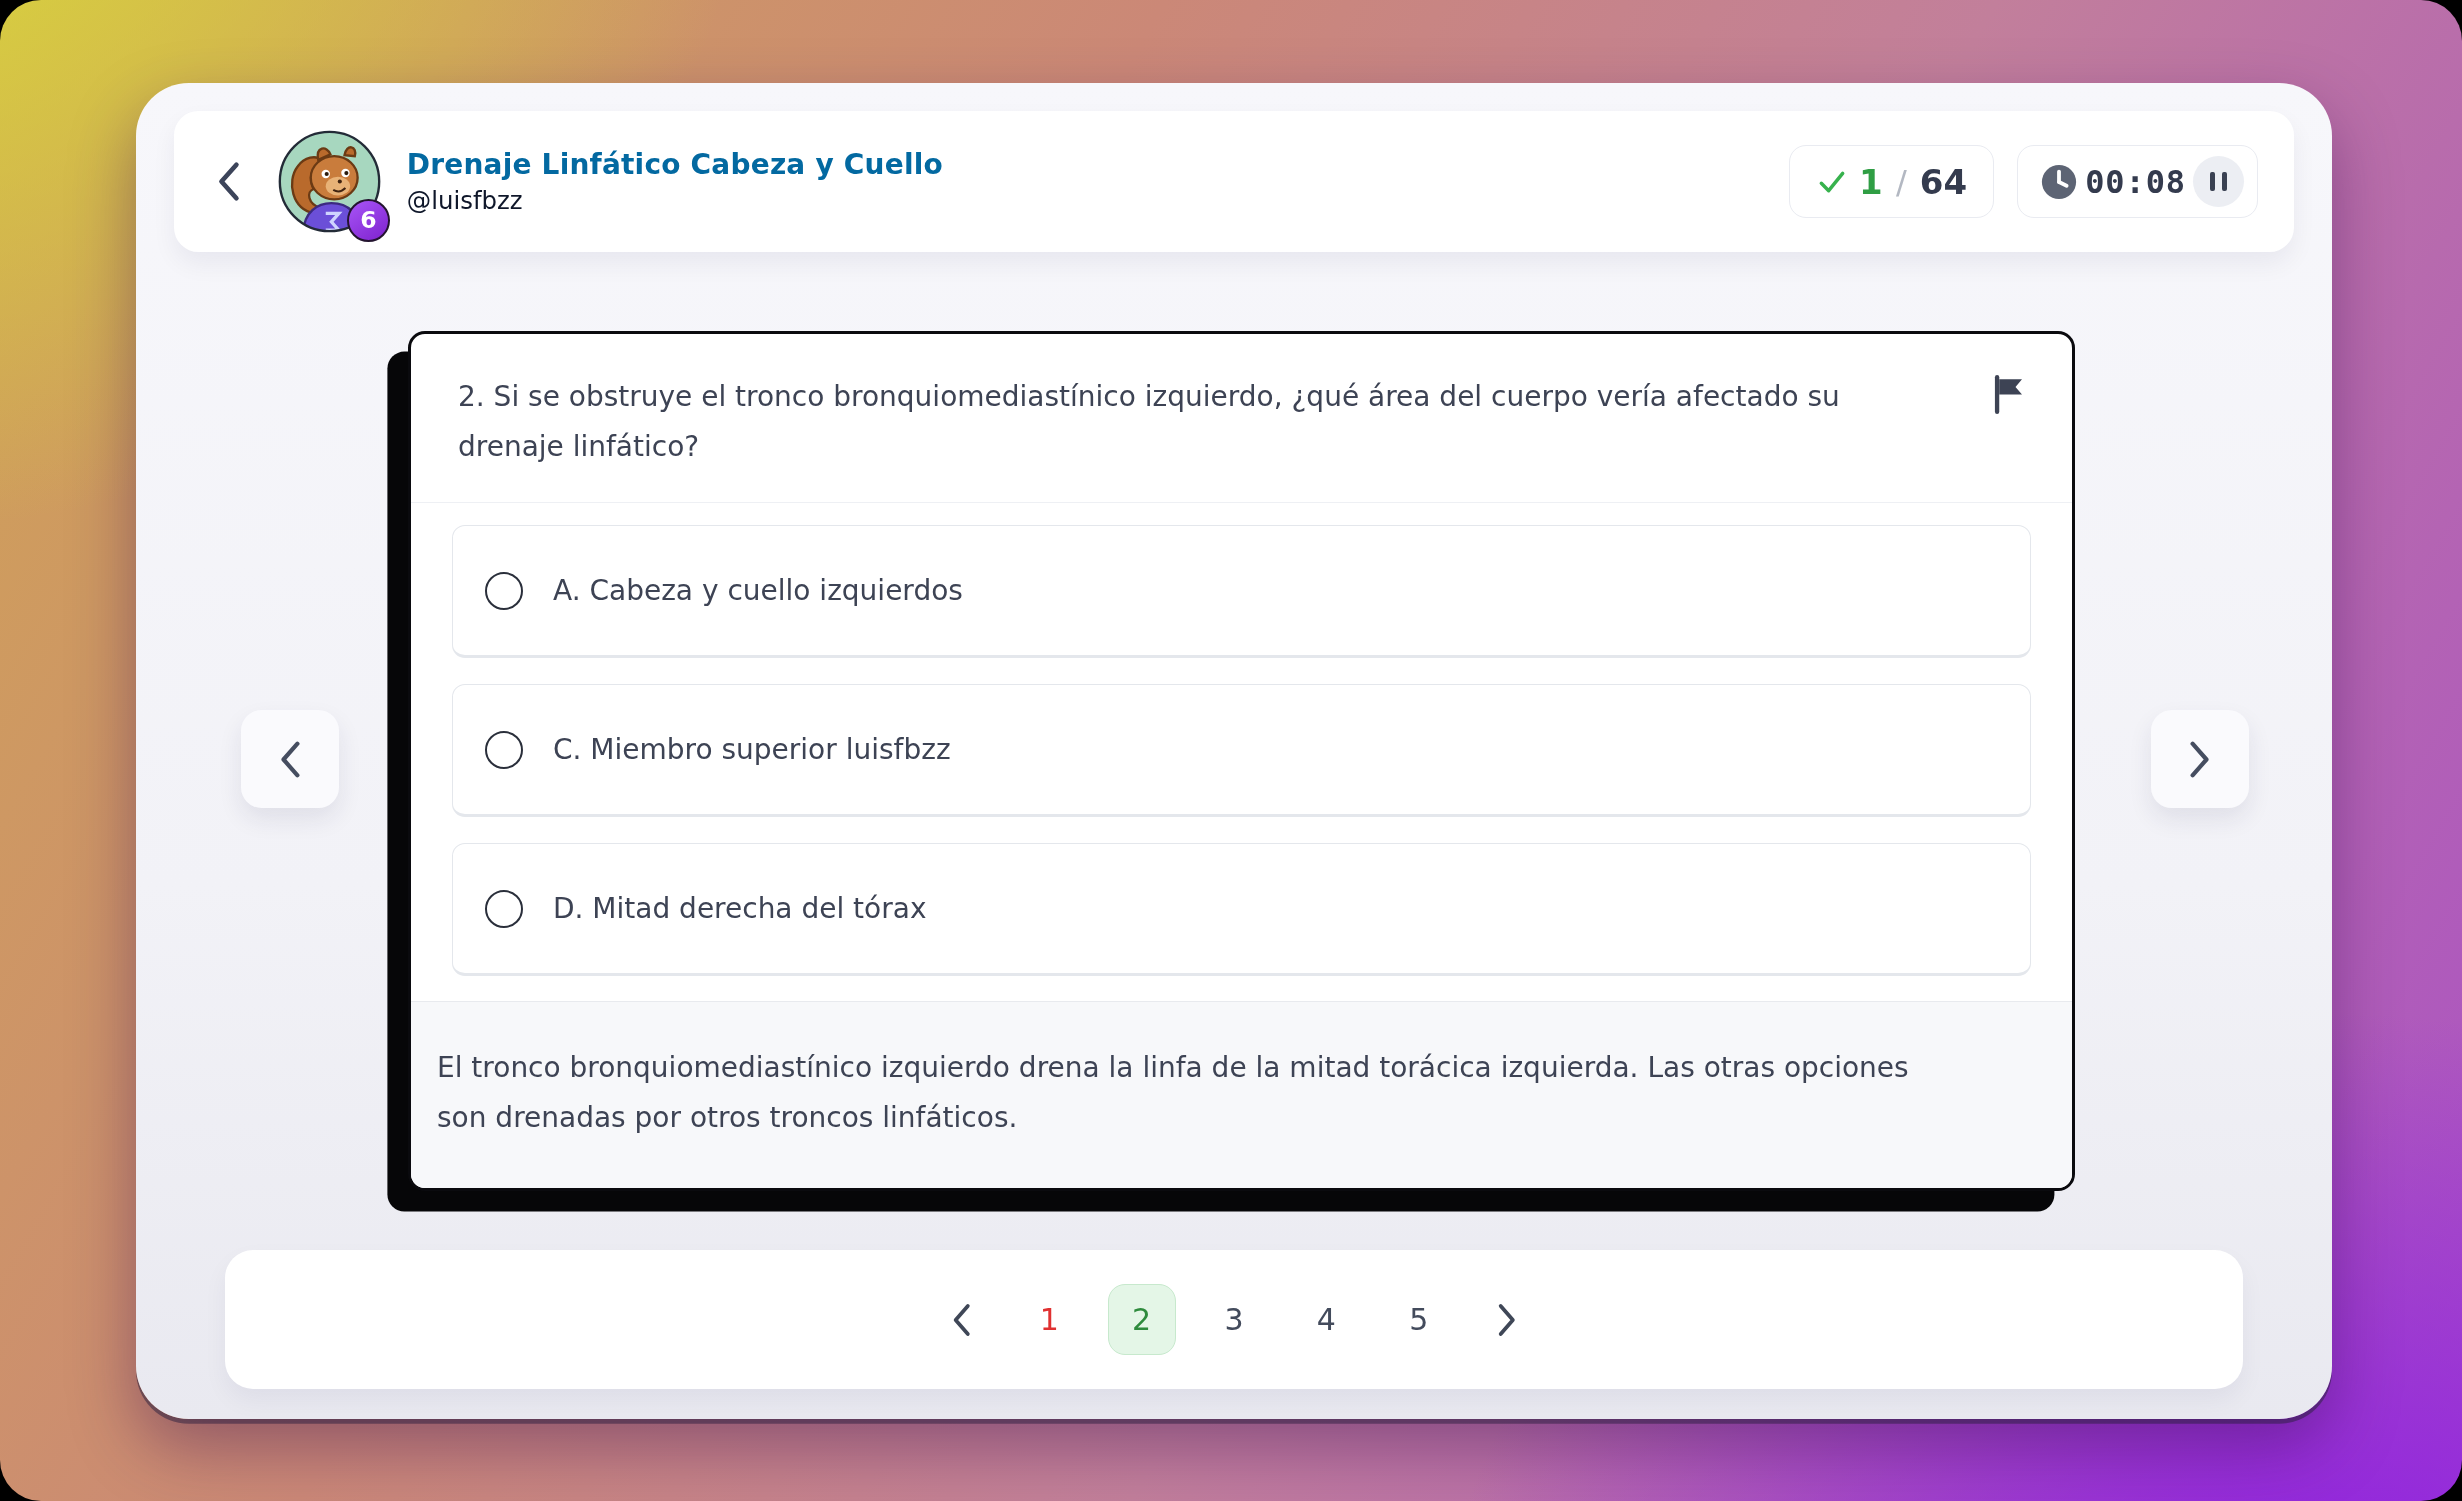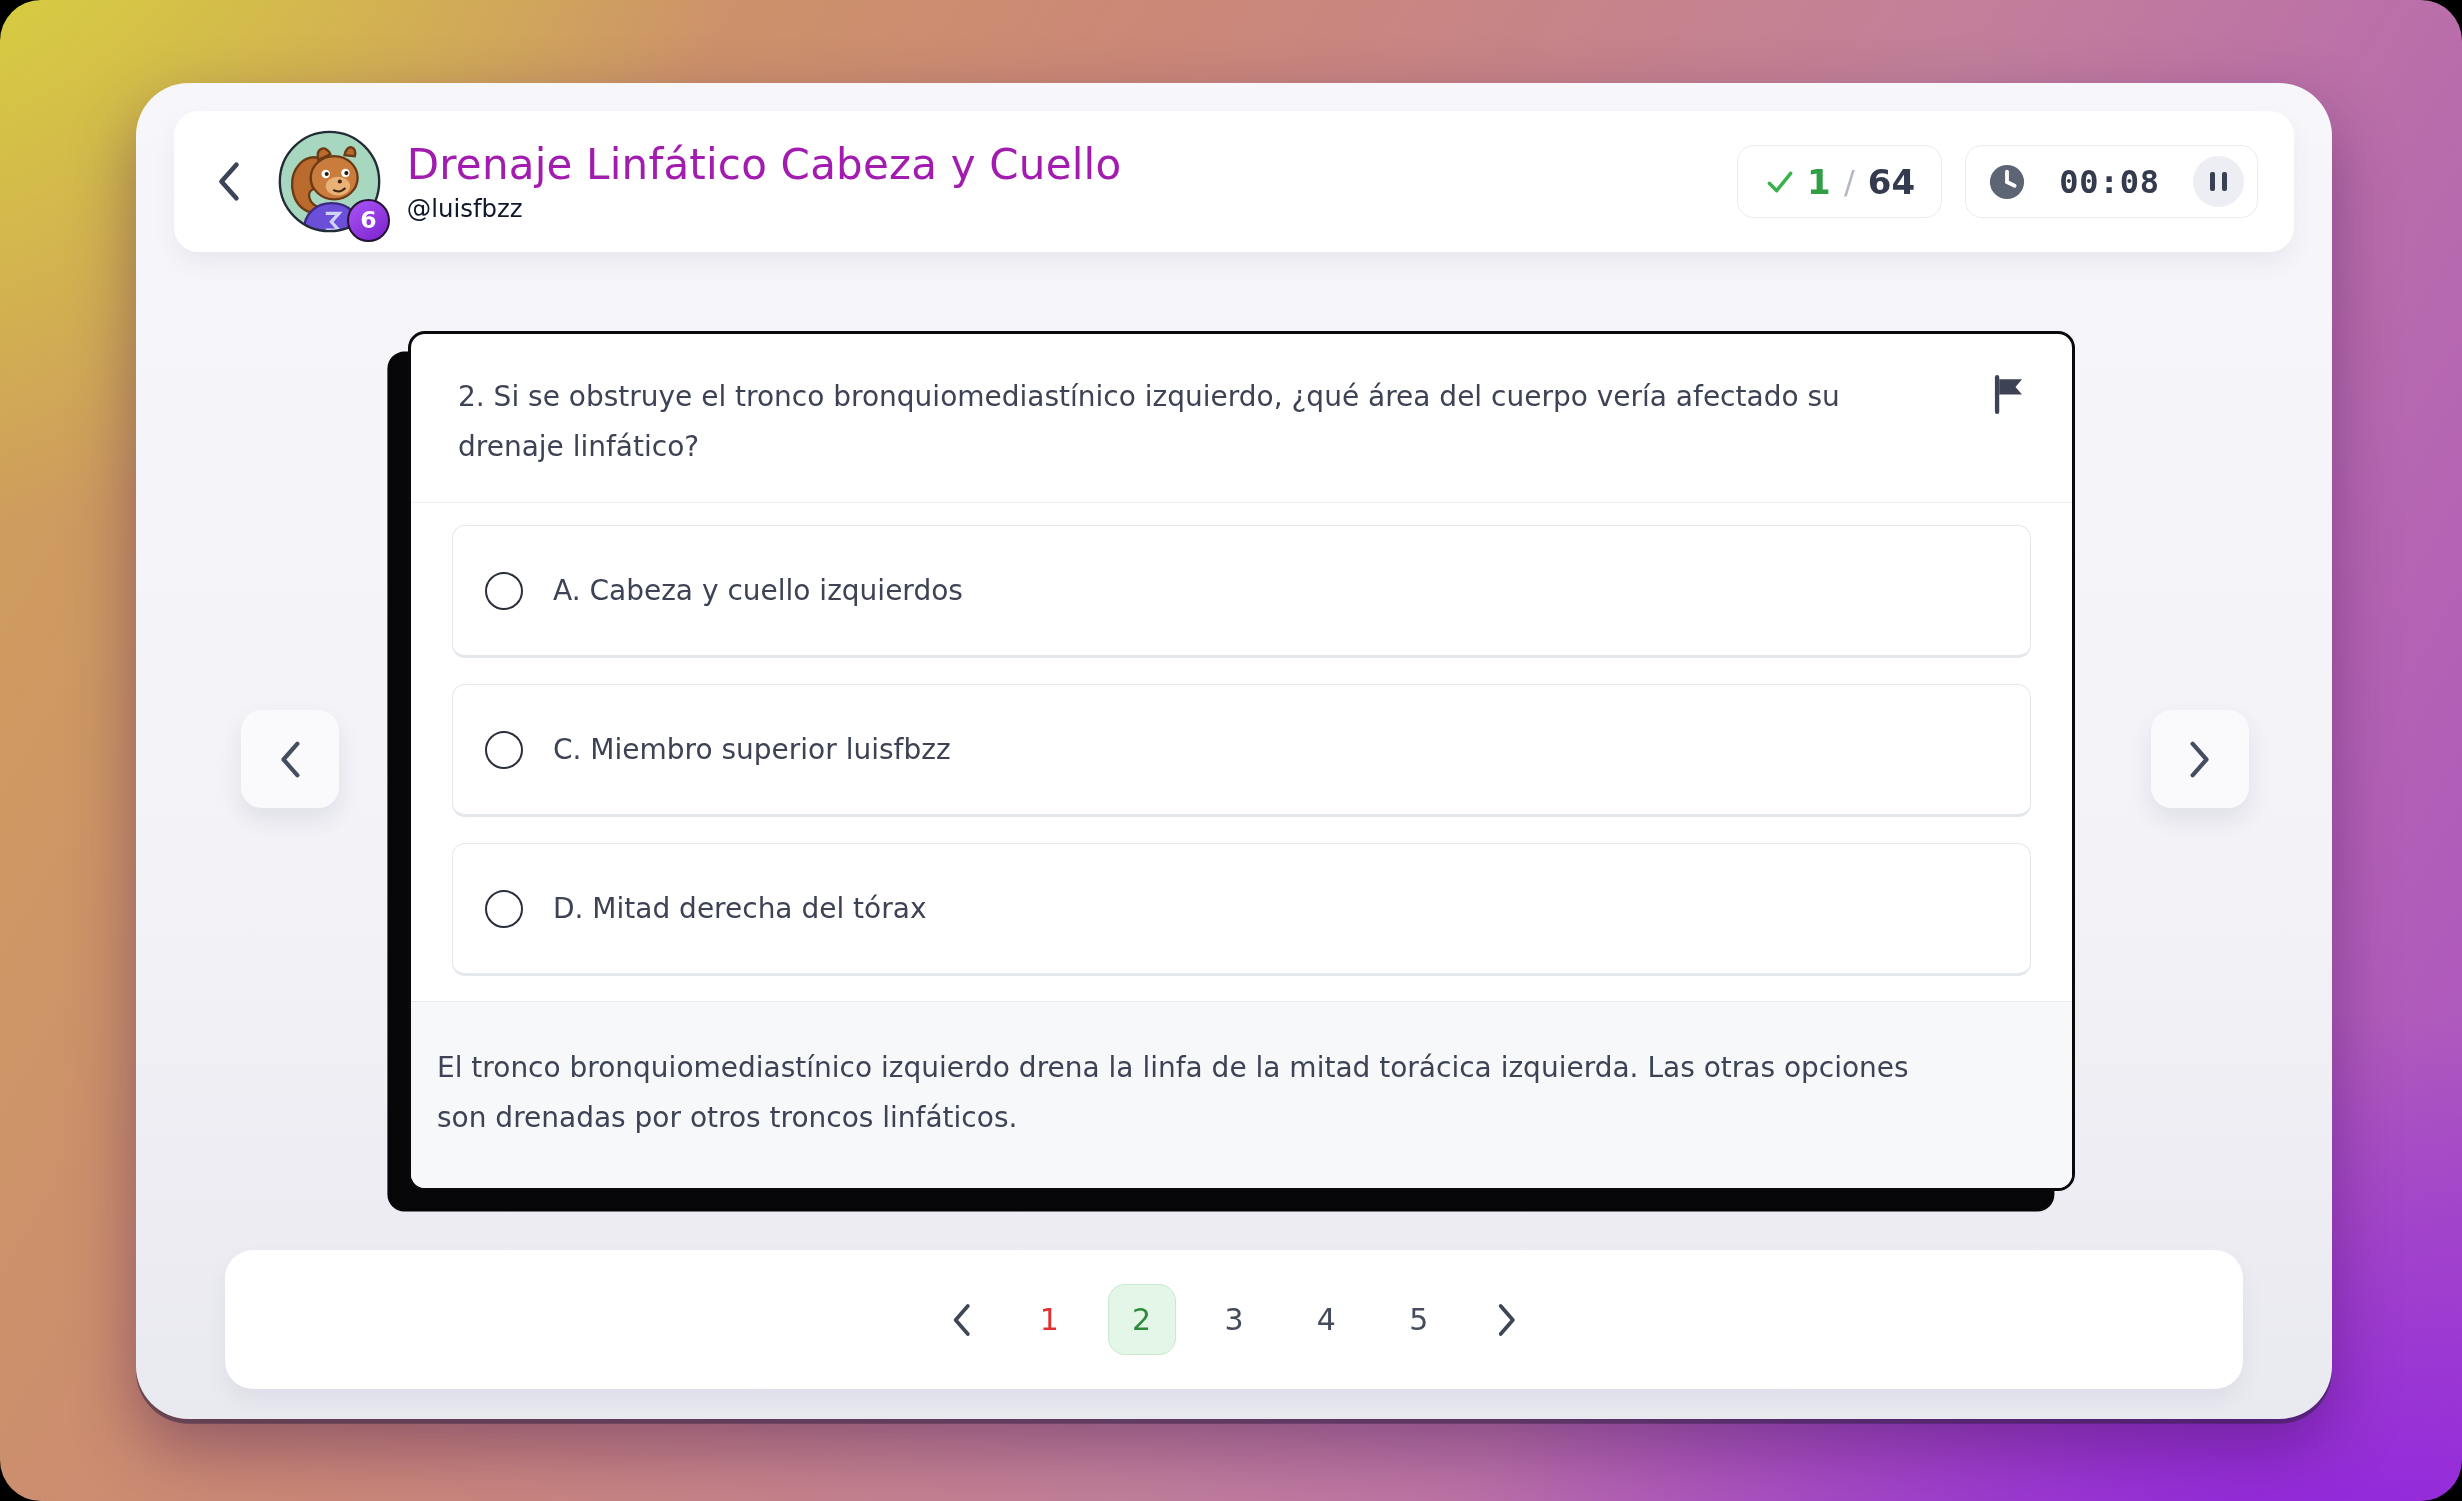--- a/index.html
+++ b/index.html
@@ -21,30 +21,30 @@
   .top-bar { position:absolute; left:38px; top:28px; right:38px; height:141px; background:#fff;
     border-radius:24.4px; box-shadow:0 11.3px 24.4px rgba(25,25,70,.06);
     display:flex; align-items:center; padding:0 36px 0 28px; gap:24.4px; }
   .icon-btn { background:none; border:none; cursor:pointer; display:flex; align-items:center; justify-content:center; }
   .back-btn { width:51px; height:75px; }
   .avatar-wrap { position:relative; width:105px; height:105px; flex:none; }
   .level-badge { position:absolute; right:-7.5px; bottom:-7.5px; width:43px; height:43px; border-radius:50%;
     background:linear-gradient(145deg,#a855f7,#7e22ce); border:2.8px solid #241430; color:#fff;
     font-size:23.5px; font-weight:bold; display:flex; align-items:center; justify-content:center; }
   .title-block { display:flex; flex-direction:column; gap:5.6px; }
-  .quiz-title { font-size:42px; font-weight:400; color:#a21caf; letter-spacing:0.2px; }
+  .quiz-title { font-size:28px; font-weight:700; color:#0369a1; letter-spacing:0.2px; }
   .quiz-author { font-size:24.4px; color:#0f172a; }
   .header-right { margin-left:auto; display:flex; align-items:center; gap:22.5px; }
   .pill { height:73px; background:#fff; border:1.9px solid #e9ebf1; border-radius:17px;
     display:flex; align-items:center; }
   .progress-pill { padding:0 26px; gap:11.3px; }
   .progress-current { font-size:34px; font-weight:700; color:#2f9e44; }
   .progress-sep { font-size:32px; color:#b3b8c2; font-weight:400; padding:0 1.9px; }
   .progress-total { font-size:34px; font-weight:700; color:#343b4e; }
-  .timer-pill { padding:0 13px 0 22.5px; gap:33px; }
+  .timer-pill { padding:0 13px 0 22.5px; gap:7px; }
   .timer-value { font-family:"DejaVu Sans Mono","Liberation Mono",monospace; font-size:32px;
     font-weight:700; color:#343b4e; letter-spacing:0.9px; }
   .pause-btn { width:51px; height:51px; border-radius:50%; background:#eceef3; border:none; cursor:pointer;
     display:flex; align-items:center; justify-content:center; gap:6.6px; }
   .pause-btn span { display:block; width:5.6px; height:19px; background:#3a4152; border-radius:1.9px; }
   .finish-btn { height:73px; border:none; cursor:pointer; border-radius:17px; padding:0 34px;
     background:linear-gradient(90deg,#6b34e6 0%,#8a2bd2 55%,#a21fbe 100%);
     display:flex; align-items:center; gap:17px; box-shadow:0 7.5px 17px rgba(120,40,200,.25); }
   .finish-label { color:#fff; font-size:30px; font-weight:600; letter-spacing:0.3px; }
 

